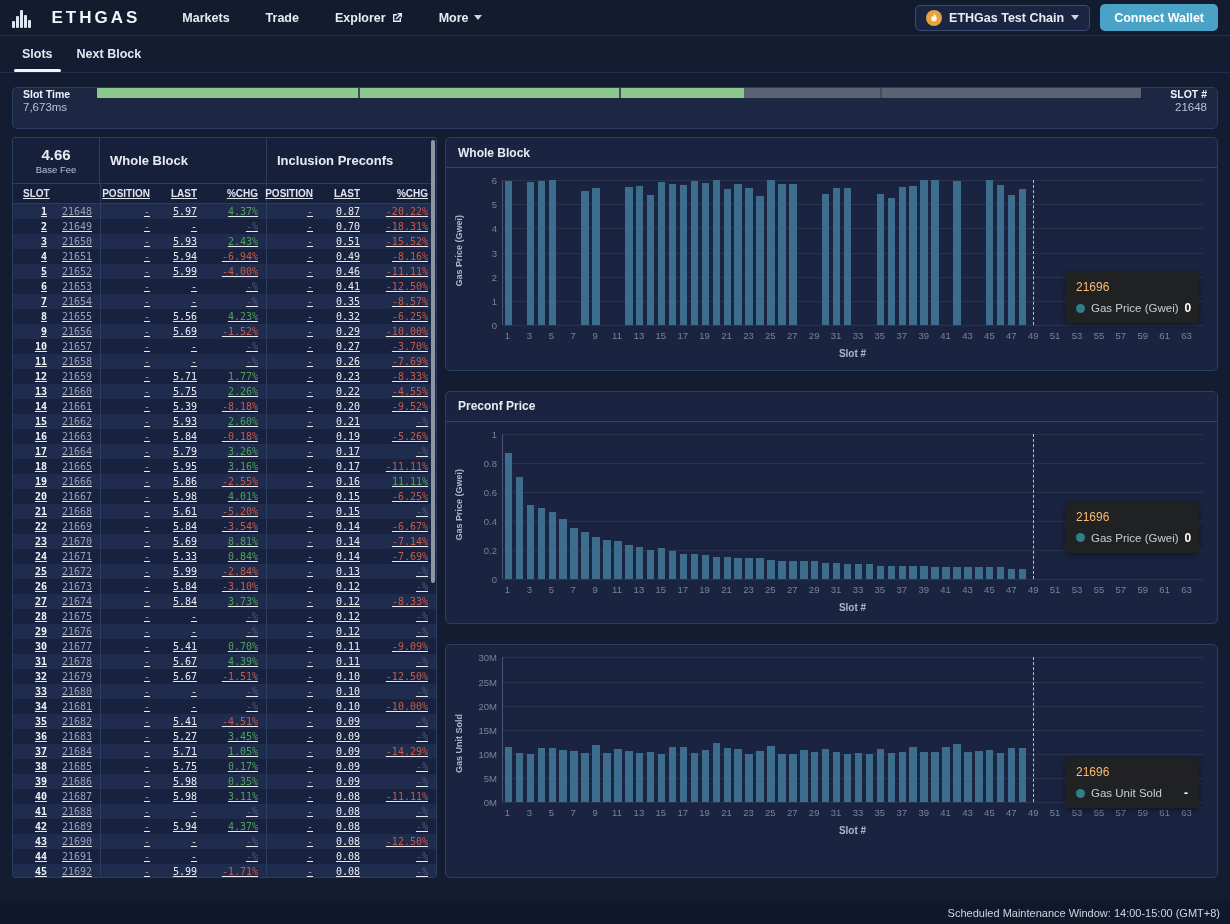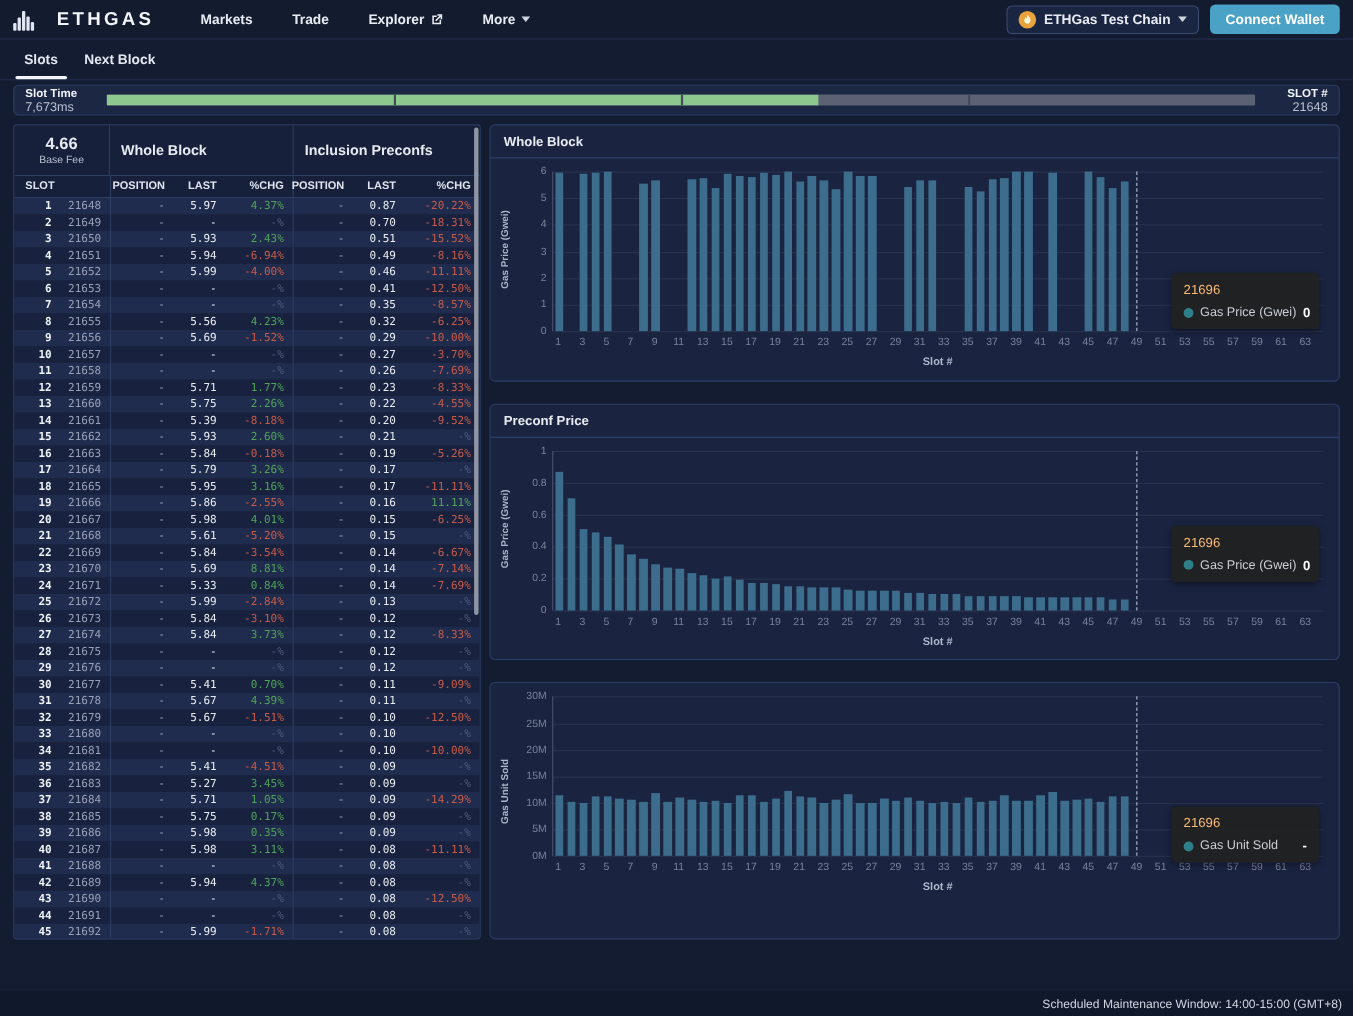--- a/index.html
+++ b/index.html
@@ -28,35 +28,35 @@
   .connect-btn {
     background:#4aa3c6; color:#fff; font-weight:bold; font-size:12.5px;
     border:none; border-radius:5px; height:27px; padding:0 14px; cursor:pointer;
   }
   
   .tabbar { height:37px; border-bottom:1px solid #222d4d; display:flex; align-items:center; padding:0 10px; }
   .tab { font-size:12.5px; font-weight:bold; padding:10px 12px 11px; position:relative; cursor:pointer; color:#e3e8f0; }
   .tab.active::after { content:""; position:absolute; left:4px; right:4px; bottom:0; height:2.5px; background:#f2f5f9; border-radius:2px; }
   
   .slot-banner {
-    margin:4px 12px 0; height:28px; background:#1c2744; border:1px solid #2c3d63; border-radius:5px;
-    display:flex; align-items:center; padding:0 10px;
+    margin:14px 12px 0; height:42px; background:#1c2744; border:1px solid #2c3d63; border-radius:5px;
+    display:flex; padding:0 10px;
   }
   .sb-left { width:60px; }
   .sb-label { font-size:10.5px; font-weight:bold; color:#f0f3f8; }
   .sb-value { font-size:11.5px; color:#b9c1d2; margin-top:1px; }
   .progress-wrap { flex:1; height:10px; background:#5b6273; position:relative; margin:0 14px; border-radius:1px; overflow:hidden; }
   .progress-fill { height:100%; background:#8dc88f; }
   .progress-div { position:absolute; top:0; bottom:0; width:2px; background:#454b59; }
   .sb-right { width:52px; text-align:right; }
   
   .main { display:flex; gap:8px; padding:8px 12px 0; height:749px; }
   
   .table-panel { width:425px; background:#19233f; border:1px solid #2c3d63; border-radius:3px; position:relative; overflow:hidden; }
-  .t-grid { display:grid; grid-template-columns:40px 47px 58px 47px 61px 55px 47px 68px; align-items:center; }
+  .t-grid { display:grid; grid-template-columns:40px 47px 58px 47px 61px 55px 47px 68px; align-items:center;text-decoration:underline; }
   .t-head1 { display:grid; grid-template-columns:87px 166px 170px; height:46px; background:#17203a; border-bottom:1px solid #2c3d63; }
   .bf-cell { display:flex; flex-direction:column; align-items:center; justify-content:center; border-right:1px solid #2c3d63; }
   .bf-val { font-size:15px; font-weight:bold; }
   .bf-lab { font-size:9.5px; color:#b9c1d2; margin-top:1px; }
   .grp { display:flex; align-items:center; font-size:13px; font-weight:bold; padding-left:10px; }
   .grp.g2 { border-left:1px solid #2c3d63; }
   .t-head2 { height:20px; background:#17203a; font-size:10px; font-weight:bold; color:#dfe4ee; border-bottom:1px solid #2c3d63; }
   .t-head2 .hc { text-align:right; padding-right:8px; }
   .t-head2 .hc.first { text-align:left; padding-left:10px; }
   .bl { border-left:1px solid #2c3d63; height:100%; display:flex; align-items:center; justify-content:flex-end; }

